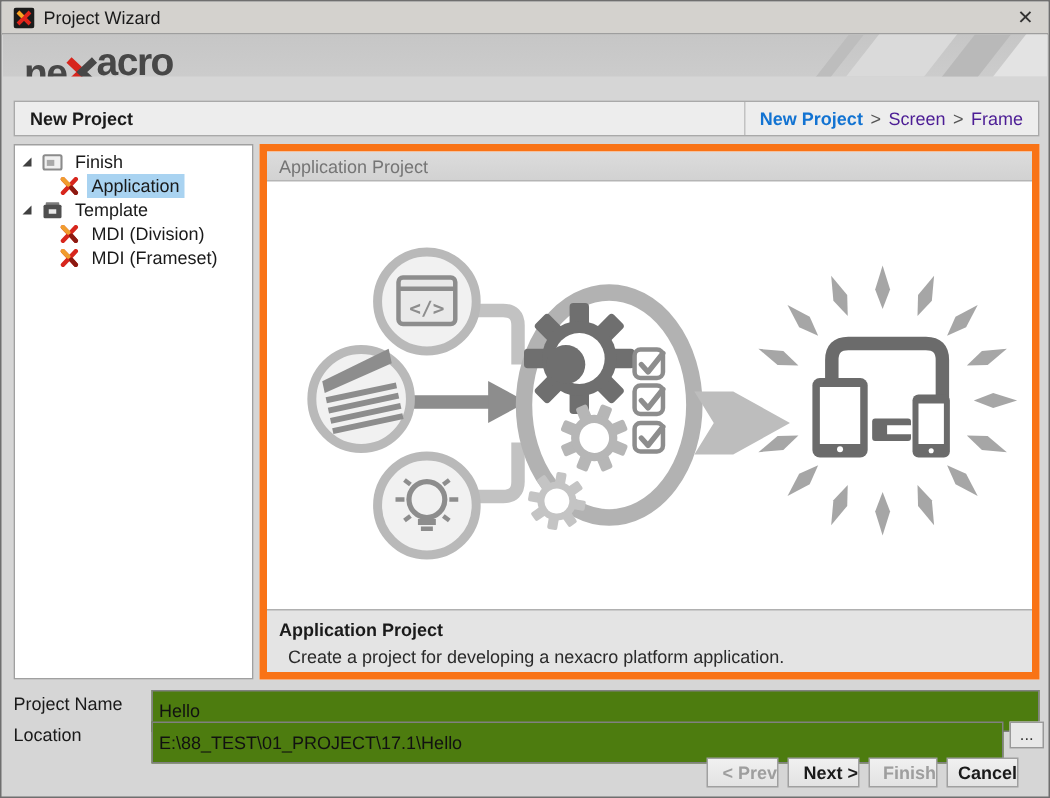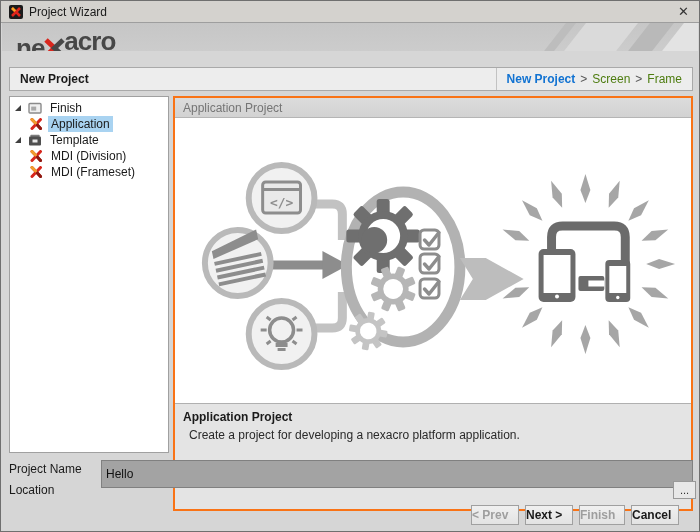--- a/index.html
+++ b/index.html
@@ -53,73 +53,73 @@
     display:flex; align-items:center;
   }
   .headerbar .htitle { font-weight:bold; padding-left:10px; }
   .breadcrumb {
     position:absolute; right:0; top:0; bottom:0;
     display:flex; align-items:center; gap:5px;
     padding:0 10px; border-left:1px solid #c2c2c2;
   }
   .crumb-current { color:#1273d2; font-weight:bold; }
   .crumb-sep { color:#555; }
-  .crumb { color:#4d7c0f; }
+  .crumb { color:#4c1d95; }
   
   .tree {
     position:absolute; left:8px; top:95px; width:160px; height:357px;
     background:#fff; border:1px solid #a0a0a0;
     padding-top:3px; overflow:hidden;
   }
   .trow { display:flex; align-items:center; height:16px; padding-left:4px; }
-  .trow.child { padding-left:20px; }
+  .trow.child { padding-left:30px; }
   .texp { width:8px; height:8px; margin-right:6px; flex:none; }
   .ticon { margin-right:5px; flex:none; }
   .tlabel { white-space:nowrap; padding:1px 3px; }
   .tlabel.sel { background:#a9d3f1; }
   
   .rpanel {
-    position:absolute; left:172px; top:95px; width:520px; height:415px;
-    background:#fff; border:2px solid #f97316; overflow:hidden;
+    position:absolute; left:172px; top:95px; width:520px; height:357px;
+    background:#fff; border:5px solid #f97316; overflow:hidden;
   }
   .phead {
     position:absolute; left:0; right:0; top:0; height:20px;
     background:linear-gradient(#dcdcdc,#d2d2d2);
     border-bottom:1px solid #b5b5b5;
     color:#757575; padding:3px 8px;
   }
   .illus { position:absolute; left:0; top:20px; width:518px; height:285px; }
   .pinfo {
     position:absolute; left:0; right:0; top:305px; bottom:0;
     background:#e4e4e4; border-top:1px solid #b0b0b0;
     padding:6px 8px;
   }
   .pinfo .ititle { font-weight:bold; margin-bottom:4px; }
   .pinfo .idesc { margin-left:6px; color:#2a2a2a; }
   
   .flabel { position:absolute; left:8px; width:90px; height:18px; line-height:18px; }
   .finput {
-    position:absolute; height:18px; border:1px solid #808080; background:#a3a3a3;
+    position:absolute; height:18px; border:1px solid #808080; background:#4d7c0f;
     font-family:"Liberation Sans", sans-serif; font-size:12px; padding:13px 4px; color:#111;
   }
   .lab1 { top:459px; } .lab2 { top:480px; }
   .inp1 { left:100px; top:459px; width:592px; }
   .inp2 { left:100px; top:480px; width:568px; }
   .browse {
     position:absolute; left:672px; top:480px; width:23px; height:18px;
     background:#e8e8e8; border:1px solid #999; font-size:11px; line-height:14px;
     text-align:center; color:#333;
     font-family:"Liberation Sans", sans-serif;
   }
   
   .btn {
     position:absolute; top:504px; height:20px;
     background:linear-gradient(#f0f0f0,#e3e3e3); border:1px solid #a0a0a0;
     font-family:"Liberation Sans", sans-serif; font-size:12px; font-weight:bold;
-    color:#1a1a1a; text-align:left; padding:0;
+    color:#1a1a1a; text-align:right; padding:0;
   }
   .btn.disabled { color:#9e9e9e; }
   .b-prev { left:470px; width:48px; }
   .b-next { left:524px; width:48px; }
   .b-finish { left:578px; width:46px; }
   .b-cancel { left:630px; width:48px; }
 </style>
 </head>
 <body>
 
@@ -346,20 +346,21 @@
 
     <div class="pinfo">
       <div class="ititle">Application Project</div>
       <div class="idesc">Create a project for developing a nexacro platform application.</div>
     </div>
   </div>
 
   <div class="flabel lab1">Project Name</div>
   <input class="finput inp1" type="text" value="Hello" style="">
   <div class="flabel lab2">Location</div>
+  <input class="finput inp2" type="text" value="E:\88_TEST\01_PROJECT\17.1\Hello" style="">
   <button class="browse">...</button>
 
   <button class="btn b-prev disabled">&lt; Prev</button>
   <button class="btn b-next">Next &gt;</button>
   <button class="btn b-finish disabled">Finish</button>
   <button class="btn b-cancel">Cancel</button>
 
 </div>
 
 </body></html>

